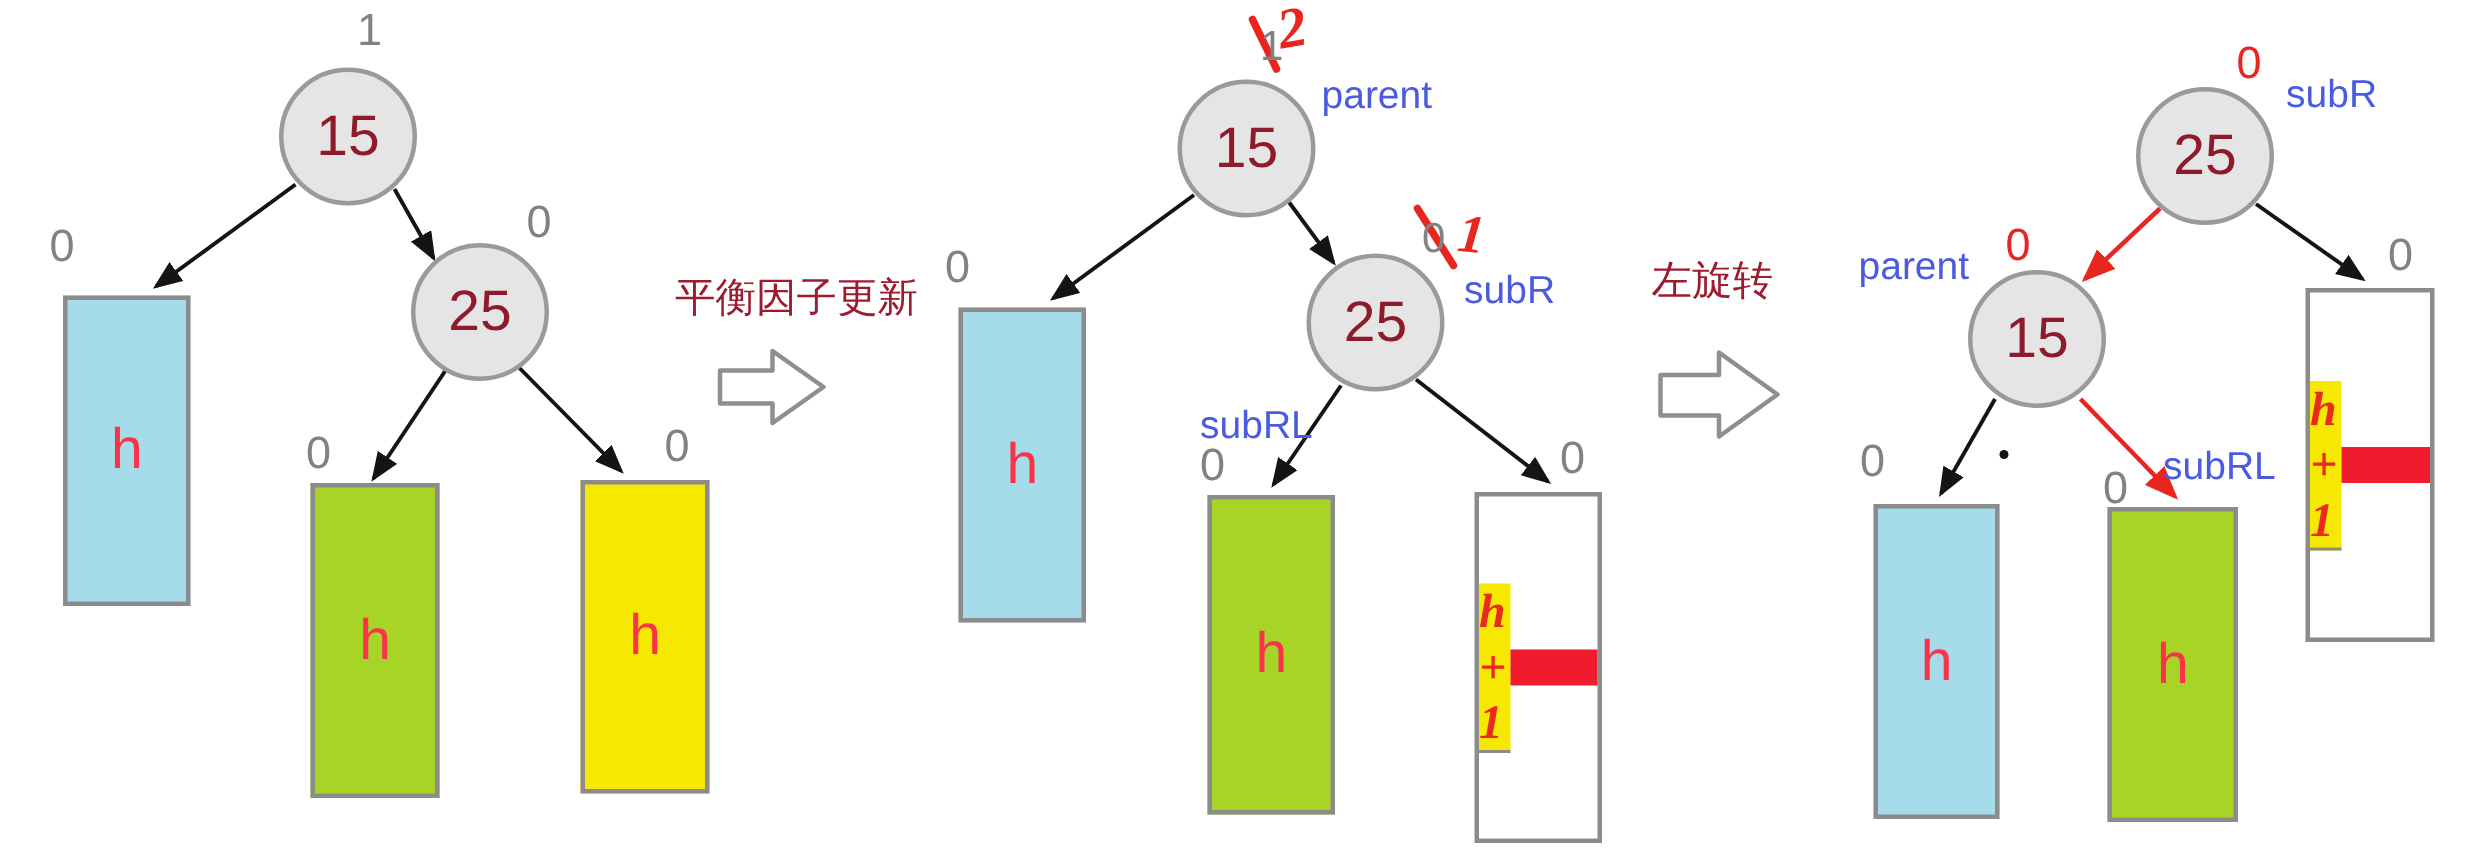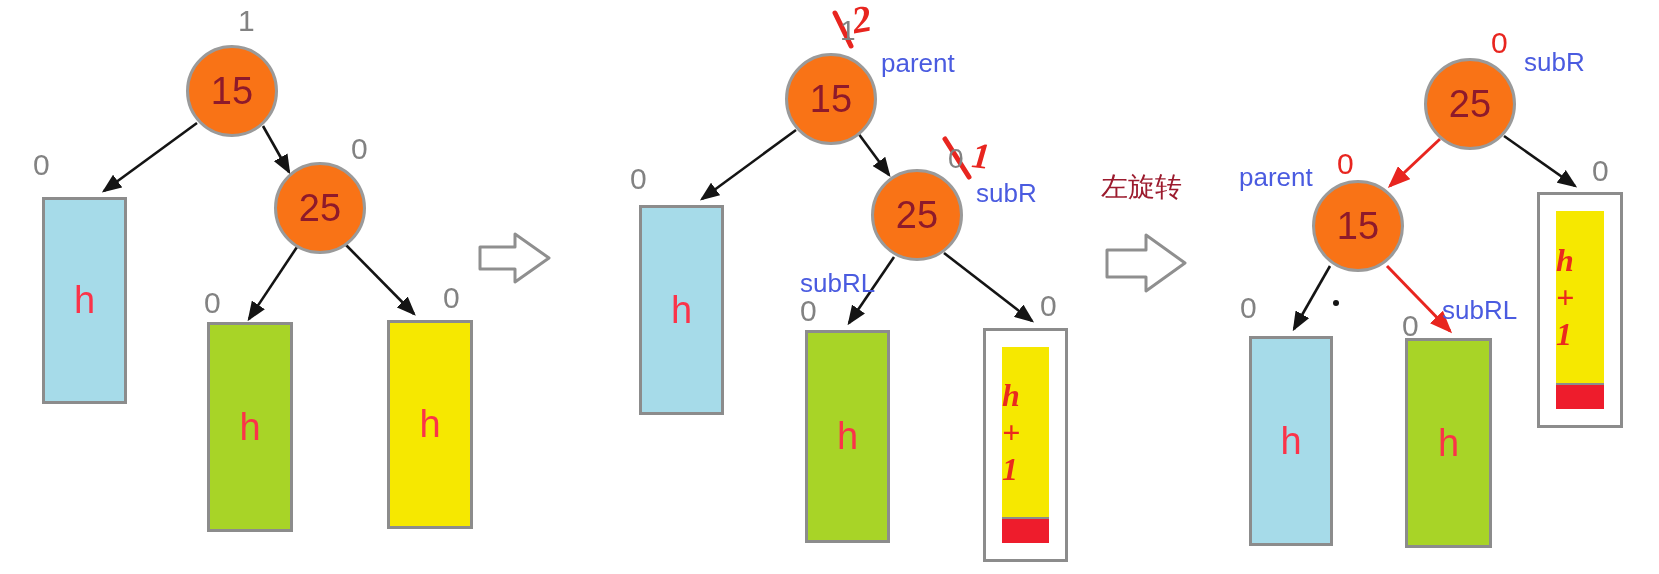--- a/index.html
+++ b/index.html
@@ -4,33 +4,33 @@
 <style>
   html,body { margin:0; padding:0; background:#ffffff; }
   .canvas {
     position:relative; width:1659px; height:574px; background:#ffffff;
     font-family:"Liberation Sans", sans-serif; overflow:hidden;
   }
   svg.overlay { position:absolute; left:0; top:0; width:1659px; height:574px; }
 
   .node {
     position:absolute; width:92px; height:92px; box-sizing:border-box;
-    border:3px solid #9a9a9a; border-radius:50%; background:#f97316;
+    border:3px solid #9a9a9a; border-radius:50%; background:#e5e5e5;
     display:flex; align-items:center; justify-content:center;
     font-size:38px; color:#8e1a2b; z-index:2;
   }
   .subtree {
     position:absolute; box-sizing:border-box; border:3px solid #8c8c8c;
     display:flex; align-items:center; justify-content:center;
     font-size:38px; color:#fb3349; z-index:1;
   }
   .subtree.cyan   { background:#a6dbe9; }
   .subtree.green  { background:#a8d427; }
   .subtree.yellow { background:#f6e800; }
-  .subtree.tall { flex-direction:column; padding:16px; background:none; }
+  .subtree.tall { padding:0; background:none; }
   .subtree.tall .fill {
     width:100%; flex:1; background:#f6e800;
     display:flex; align-items:center; justify-content:center;
     border-bottom:2px solid #8c8c8c;
   }
   .subtree.tall .redbar { width:100%; height:24px; background:#ee1c2c; }
 
   .hw {
     font-family:"Liberation Serif", serif; font-style:italic;
     font-size:32px; color:#ea2a1e; letter-spacing:3px; font-weight:bold;
@@ -102,20 +102,21 @@
   <span class="bf" style="left:204px; top:288px;">0</span>
   <div class="subtree green" style="left:207px; top:322px; width:86px; height:210px;">
     <span>h</span>
   </div>
 
   <span class="bf" style="left:443px; top:283px;">0</span>
   <div class="subtree yellow" style="left:387px; top:320px; width:86px; height:209px;">
     <span>h</span>
   </div>
 
+  <span class="step-label" style="left:450px; top:185px;">平衡因子更新</span>
 
   <span class="bf" style="left:840px; top:17px; font-size:28px;">1</span>
   <span class="bf hw2" style="left:852px; top:0px;">2</span>
   <span class="role" style="left:881px; top:50px;">parent</span>
   <div class="node" style="left:785px; top:53px;">
     <span>15</span>
   </div>
 
   <span class="bf" style="left:948px; top:145px; font-size:28px;">0</span>
   <span class="bf hw1" style="left:972px; top:138px;">1</span>

